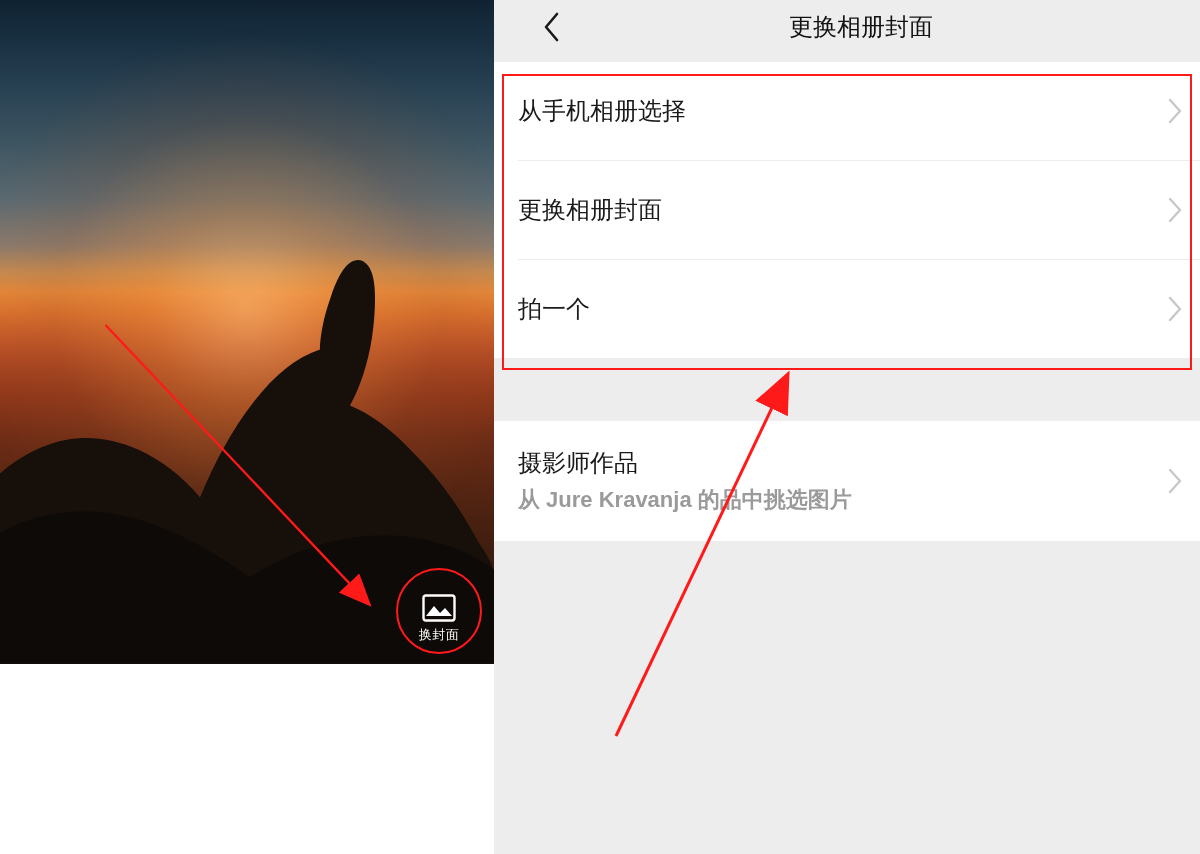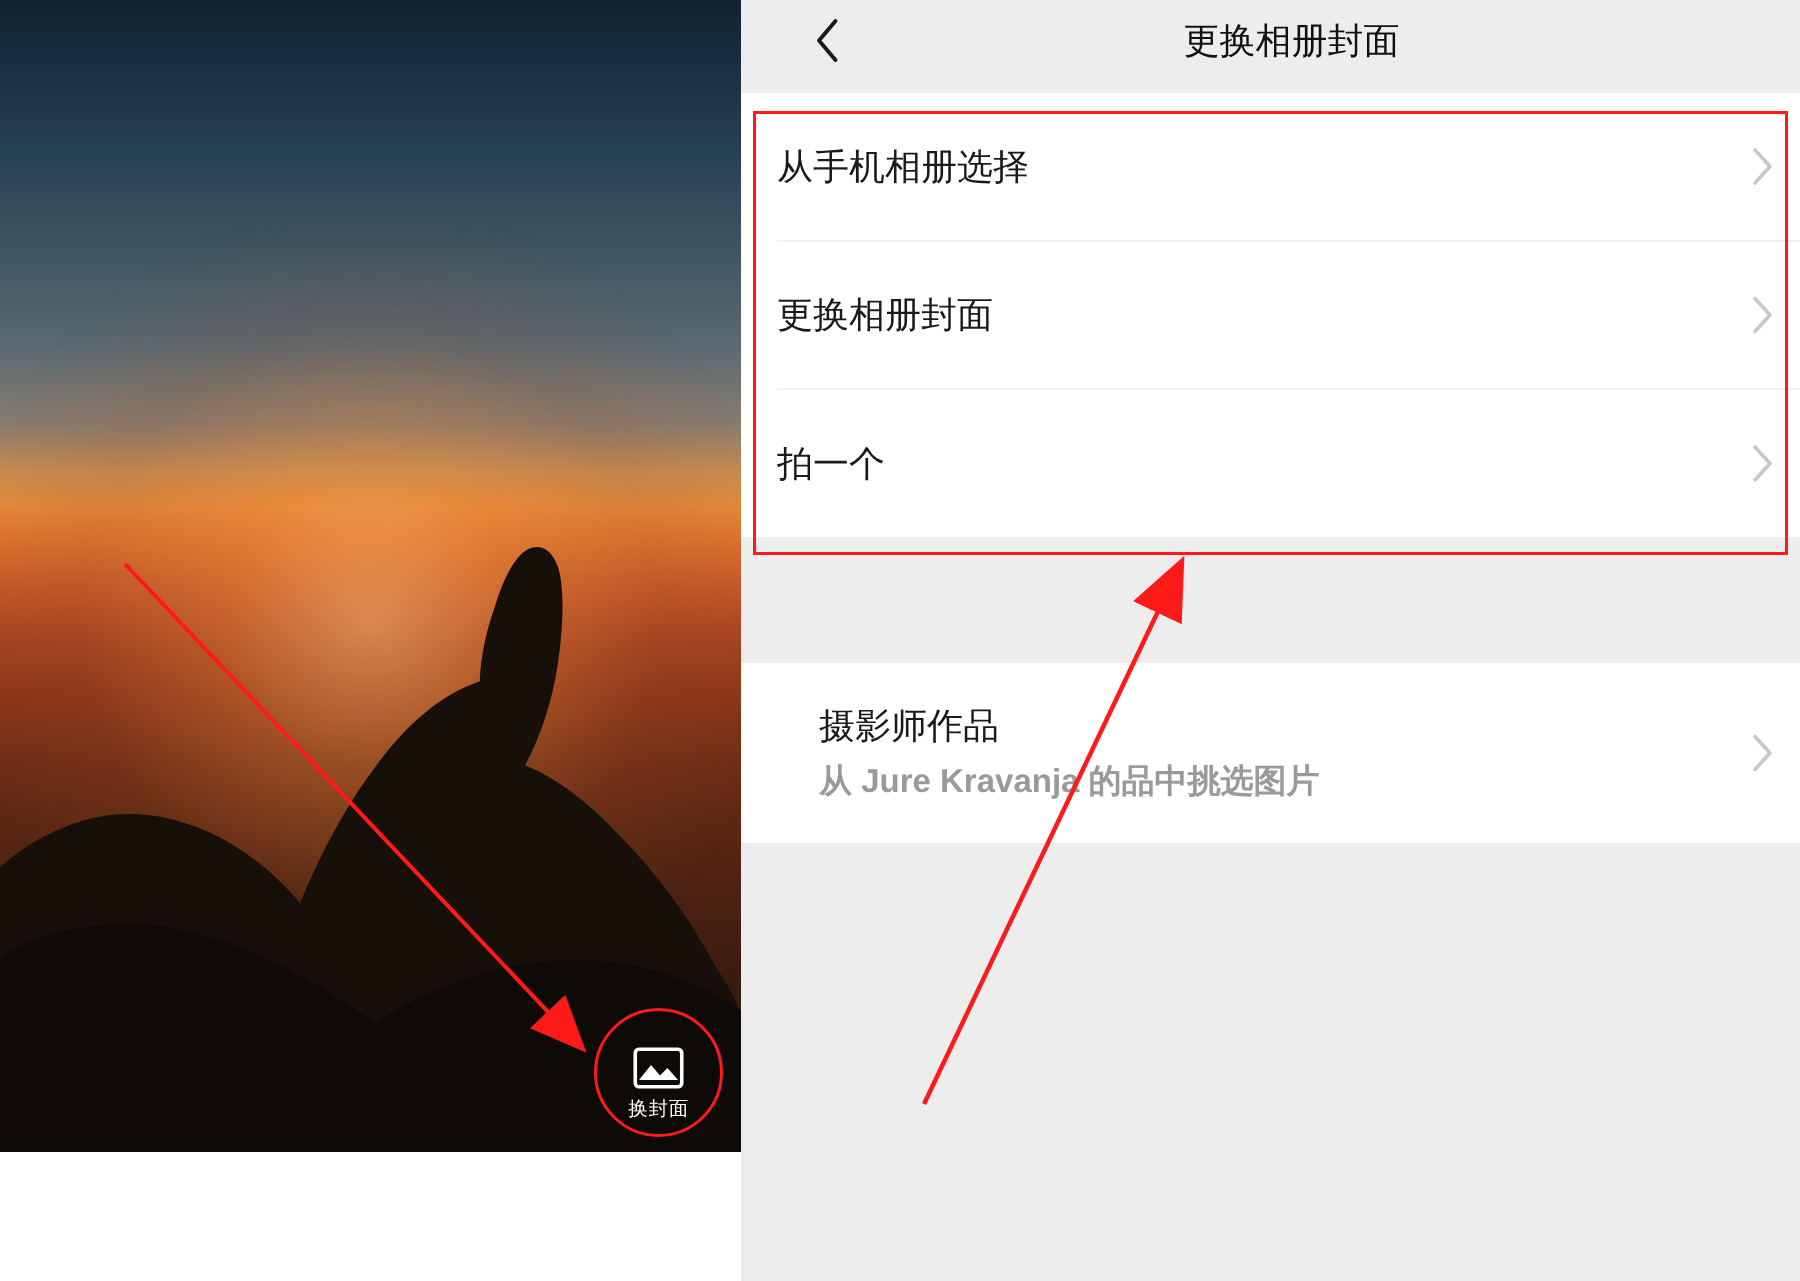--- a/index.html
+++ b/index.html
@@ -9,21 +9,21 @@
       display: flex;
       font-family: -apple-system, "PingFang SC", "Helvetica Neue", Arial, sans-serif;
       background: #fff;
       overflow: hidden;
     }
 
     
     .left-panel {
       position: relative;
       width: 494px;
-      height: 768px;
+      height: 664px;
       flex: 0 0 494px;
       overflow: hidden;
       background: linear-gradient(
         to bottom,
         #102231 0%,
         #1a3244 7%,
         #2a4354 14%,
         #3f5662 22%,
         #5a6a72 30%,
         #8a7c6e 37%,
@@ -114,21 +114,21 @@
       cursor: pointer;
     }
     .nav-title {
       font-size: 24px; font-weight: 500; color: #111;
     }
 
     .section {
       background: #fff;
     }
     .section.top { margin-top: 8px; }
-    .section.bottom { margin-top: 84px; padding-left: 28px; }
+    .section.bottom { margin-top: 63px; }
 
     .row {
       position: relative;
       display: flex; align-items: center;
       height: 98px;
       padding: 0 24px;
       cursor: pointer;
     }
     .row .title {
       font-size: 24px; color: #1a1a1a; font-weight: 400;

